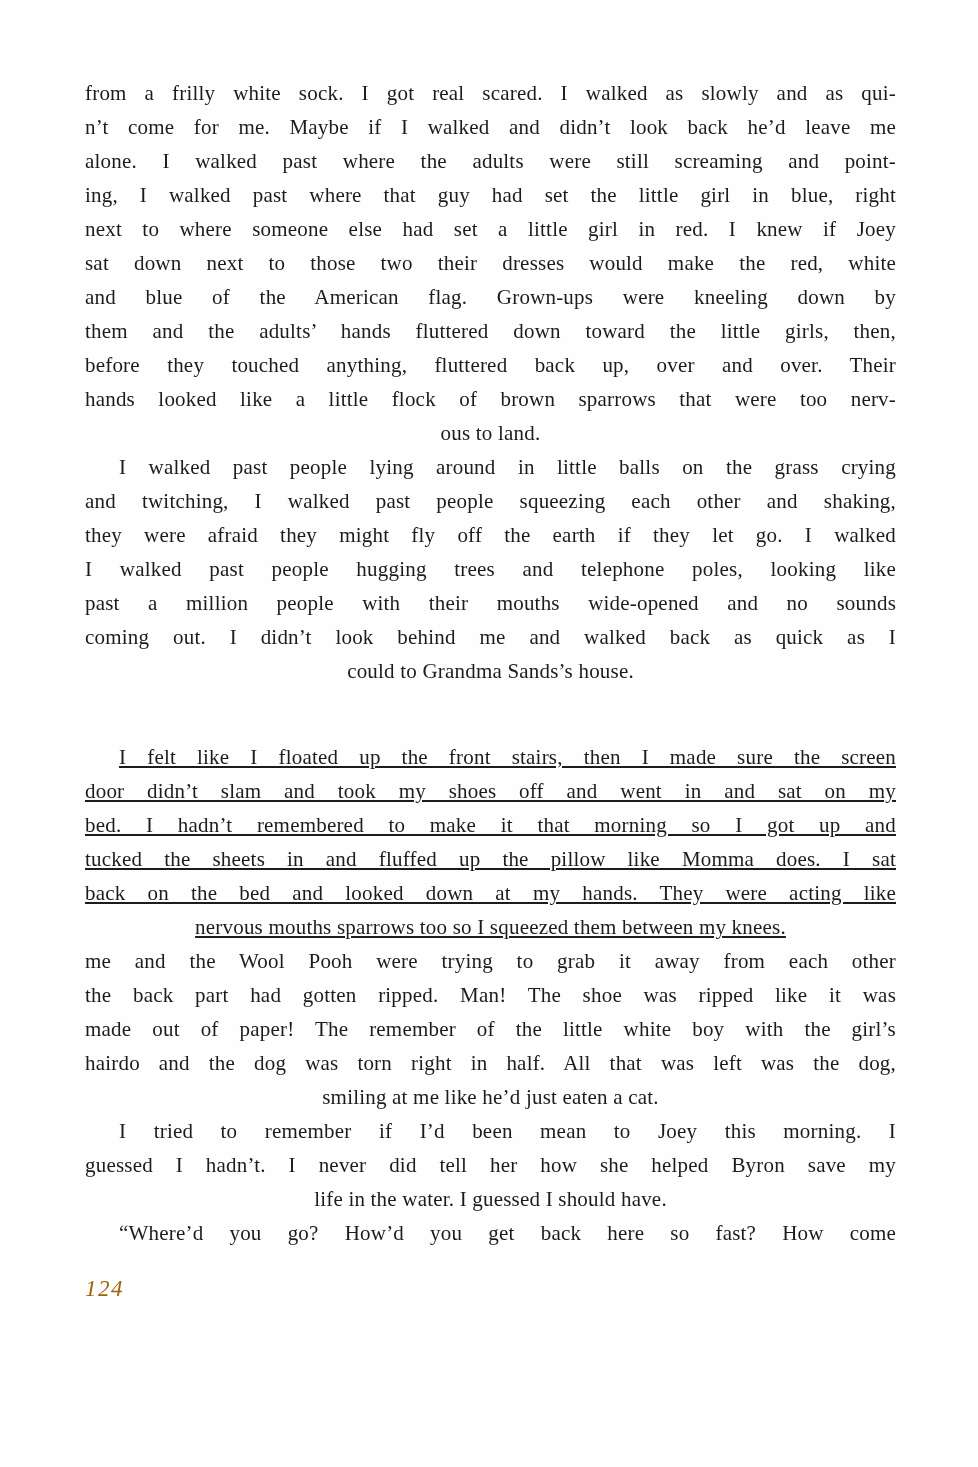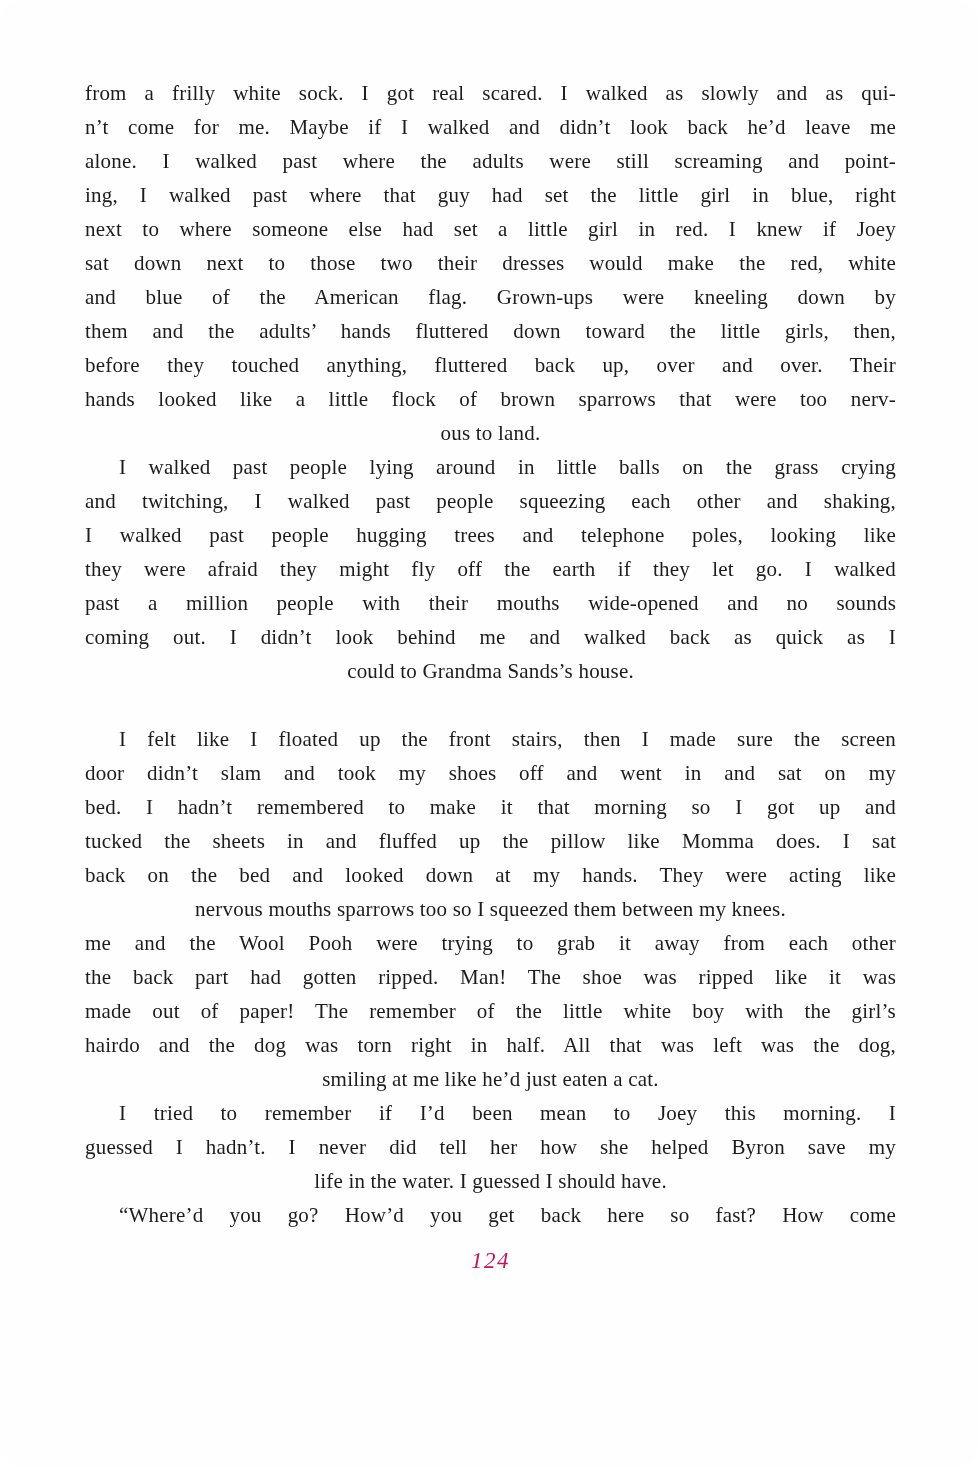--- a/index.html
+++ b/index.html
@@ -21,41 +21,41 @@
     overflow: hidden;
     border-radius: 22px;
   }
   .text-block {
     width: 811px;
   }
   .paragraph {
     margin: 0;
   }
   .paragraph.space-before {
-    margin-top: 34px;
+    margin-top: 52px;
+    text-decoration: underline;
   }
   .line {
     text-align: center;
     letter-spacing: 0.2px;
     white-space: normal;
   }
   .line.fill {
     text-align: justify;
     text-align-last: justify;
   }
   .line.indent {
     padding-left: 34px;
   }
   .page-number {
-    margin-top: 12px;
-    text-align: center;
+    margin-top: 22px;
     font-style: italic;
     font-size: 23px;
     letter-spacing: 1.5px;
-    color: #be185d;
+    color: #a16207;
   }
 </style>
 </head>
 <body>
 
 <div class="page">
   <main class="text-block">
       <div class="paragraph">
         <div class="line fill">from a frilly white sock. I got real scared. I walked as slowly and as qui-</div>
         <div class="line fill">n’t come for me. Maybe if I walked and didn’t look back he’d leave me</div>
@@ -65,22 +65,22 @@
         <div class="line fill">sat down next to those two their dresses would make the red, white</div>
         <div class="line fill">and blue of the American flag. Grown-ups were kneeling down by</div>
         <div class="line fill">them and the adults’ hands fluttered down toward the little girls, then,</div>
         <div class="line fill">before they touched anything, fluttered back up, over and over. Their</div>
         <div class="line fill">hands looked like a little flock of brown sparrows that were too nerv-</div>
         <div class="line">ous to land.</div>
       </div>
       <div class="paragraph">
         <div class="line fill indent">I walked past people lying around in little balls on the grass crying</div>
         <div class="line fill">and twitching, I walked past people squeezing each other and shaking,</div>
+        <div class="line fill">they were afraid they might fly off the earth if they let go. I walked</div>
         <div class="line fill">I walked past people hugging trees and telephone poles, looking like</div>
-        <div class="line fill">they were afraid they might fly off the earth if they let go. I walked</div>
         <div class="line fill">past a million people with their mouths wide-opened and no sounds</div>
         <div class="line fill">coming out. I didn’t look behind me and walked back as quick as I</div>
         <div class="line">could to Grandma Sands’s house.</div>
       </div>
       <div class="paragraph space-before">
         <div class="line fill indent">I felt like I floated up the front stairs, then I made sure the screen</div>
         <div class="line fill">door didn’t slam and took my shoes off and went in and sat on my</div>
         <div class="line fill">bed. I hadn’t remembered to make it that morning so I got up and</div>
         <div class="line fill">tucked the sheets in and fluffed up the pillow like Momma does. I sat</div>
         <div class="line fill">back on the bed and looked down at my hands. They were acting like</div>

